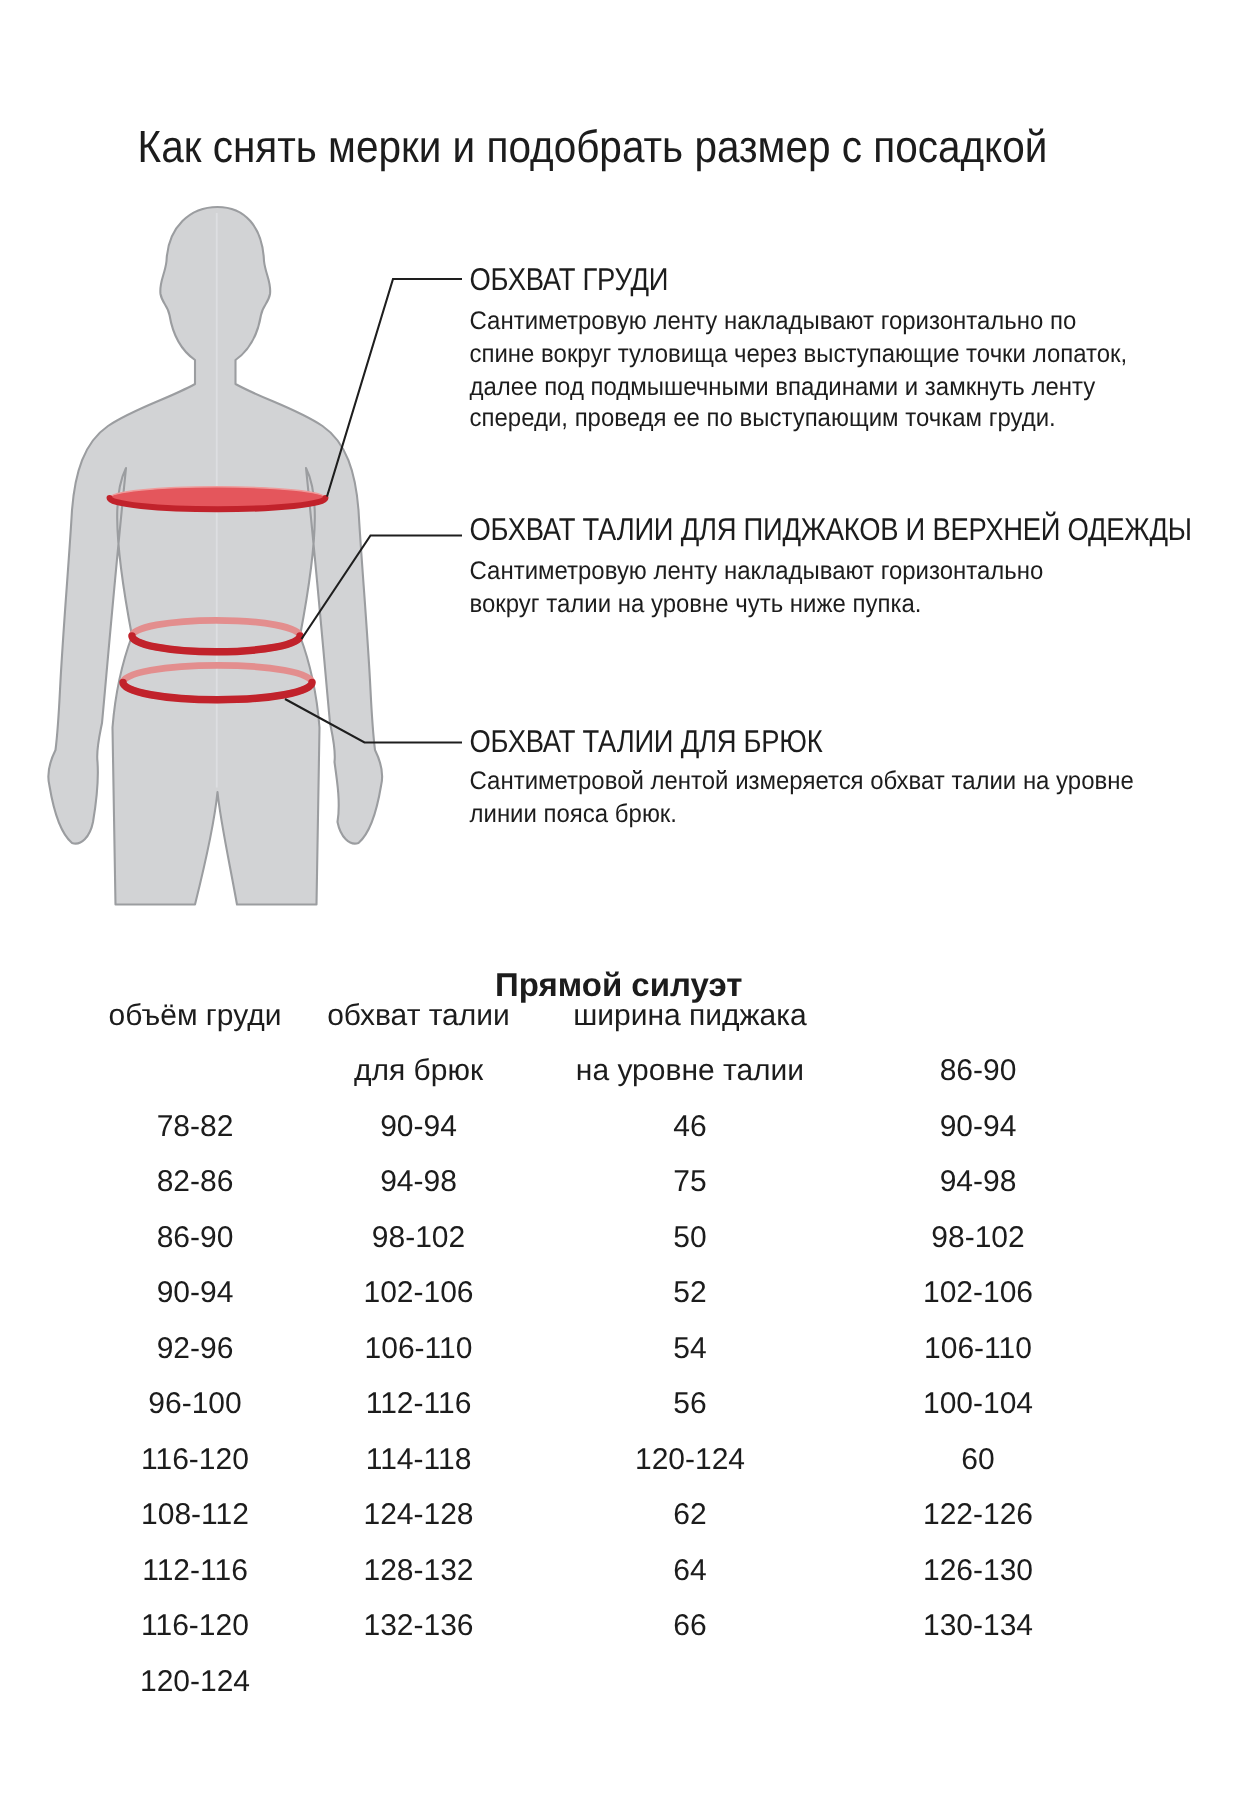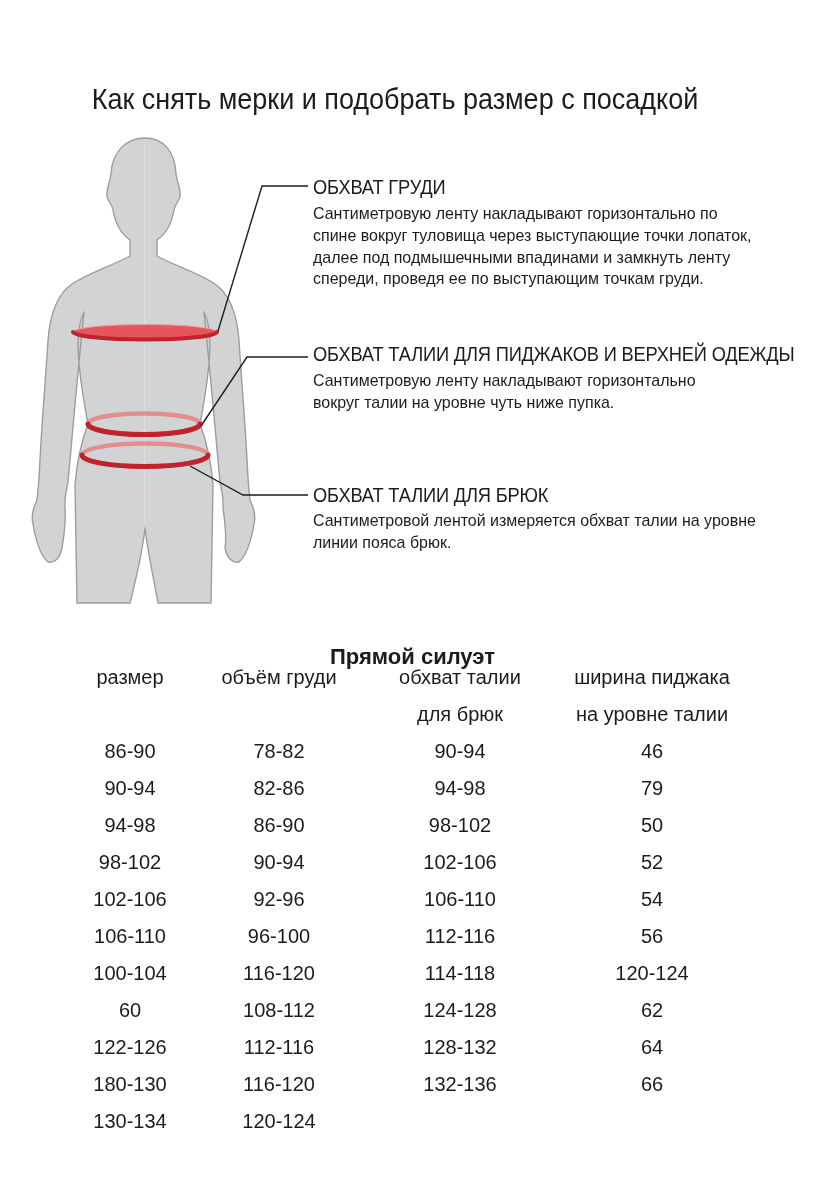--- a/index.html
+++ b/index.html
@@ -141,36 +141,35 @@
   <div class="m-para p2">Сантиметровую ленту накладывают горизонтально
 вокруг талии на уровне чуть ниже пупка.</div>
 
   <div class="m-head h3">ОБХВАТ ТАЛИИ ДЛЯ БРЮК</div>
   <div class="m-para p3">Сантиметровой лентой измеряется обхват талии на уровне
 линии пояса брюк.</div>
 
   <div class="table-title">Прямой силуэт</div>
 
   <div class="size-table">
-      <div class="cell">размер</div>
       <div class="cell">объём груди</div>
       <div class="cell">обхват талии</div>
       <div class="cell">ширина пиджака</div>
       <div class="cell"></div>
       <div class="cell"></div>
       <div class="cell">для брюк</div>
       <div class="cell">на уровне талии</div>
       <div class="cell">86-90</div>
       <div class="cell">78-82</div>
       <div class="cell">90-94</div>
       <div class="cell">46</div>
       <div class="cell">90-94</div>
       <div class="cell">82-86</div>
       <div class="cell">94-98</div>
-      <div class="cell">79</div>
+      <div class="cell">75</div>
       <div class="cell">94-98</div>
       <div class="cell">86-90</div>
       <div class="cell">98-102</div>
       <div class="cell">50</div>
       <div class="cell">98-102</div>
       <div class="cell">90-94</div>
       <div class="cell">102-106</div>
       <div class="cell">52</div>
       <div class="cell">102-106</div>
       <div class="cell">92-96</div>
@@ -185,21 +184,21 @@
       <div class="cell">114-118</div>
       <div class="cell">120-124</div>
       <div class="cell">60</div>
       <div class="cell">108-112</div>
       <div class="cell">124-128</div>
       <div class="cell">62</div>
       <div class="cell">122-126</div>
       <div class="cell">112-116</div>
       <div class="cell">128-132</div>
       <div class="cell">64</div>
-      <div class="cell">180-130</div>
+      <div class="cell">126-130</div>
       <div class="cell">116-120</div>
       <div class="cell">132-136</div>
       <div class="cell">66</div>
       <div class="cell">130-134</div>
       <div class="cell">120-124</div>
     </div>
 
 </div>
 
 </body></html>

